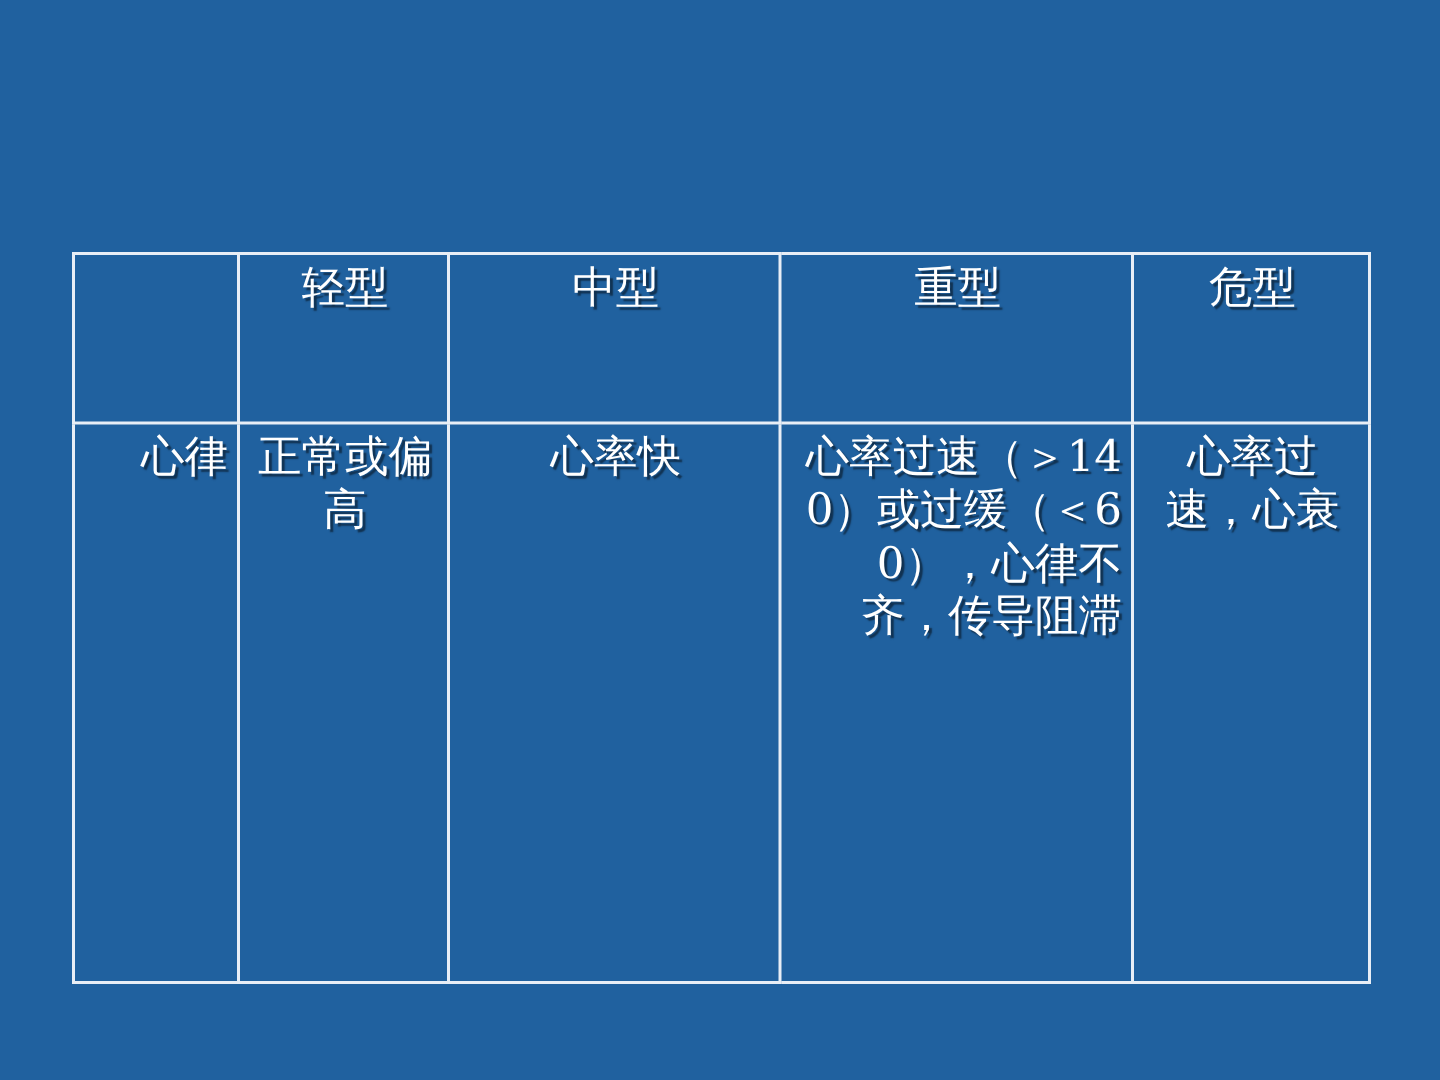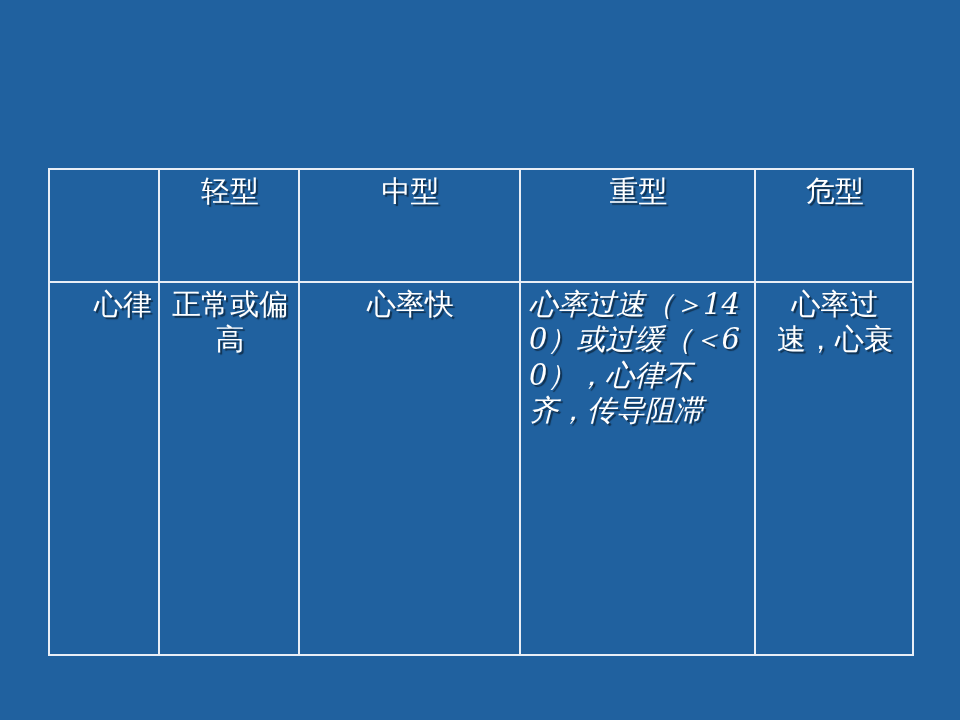--- a/index.html
+++ b/index.html
@@ -72,21 +72,21 @@
     height: 50px;
     text-align: center;
     vertical-align: middle;
     padding-top: 0;
     padding-bottom: 0;
   }
   tr.body-row-1 td { height: 216px; }
   tr.body-row-2 td { height: 216px; }
 
   td.cat-cell   { text-align: right; }
-  td.center-cell{ text-align: left; font-style: italic; }
+  td.center-cell{ text-align: right; }
   td.left-cell  { text-align: center; }
 </style>
 </head>
 <body>
 
 <div id="slide">
 
 
   <table id="grade-table">
     <colgroup>

